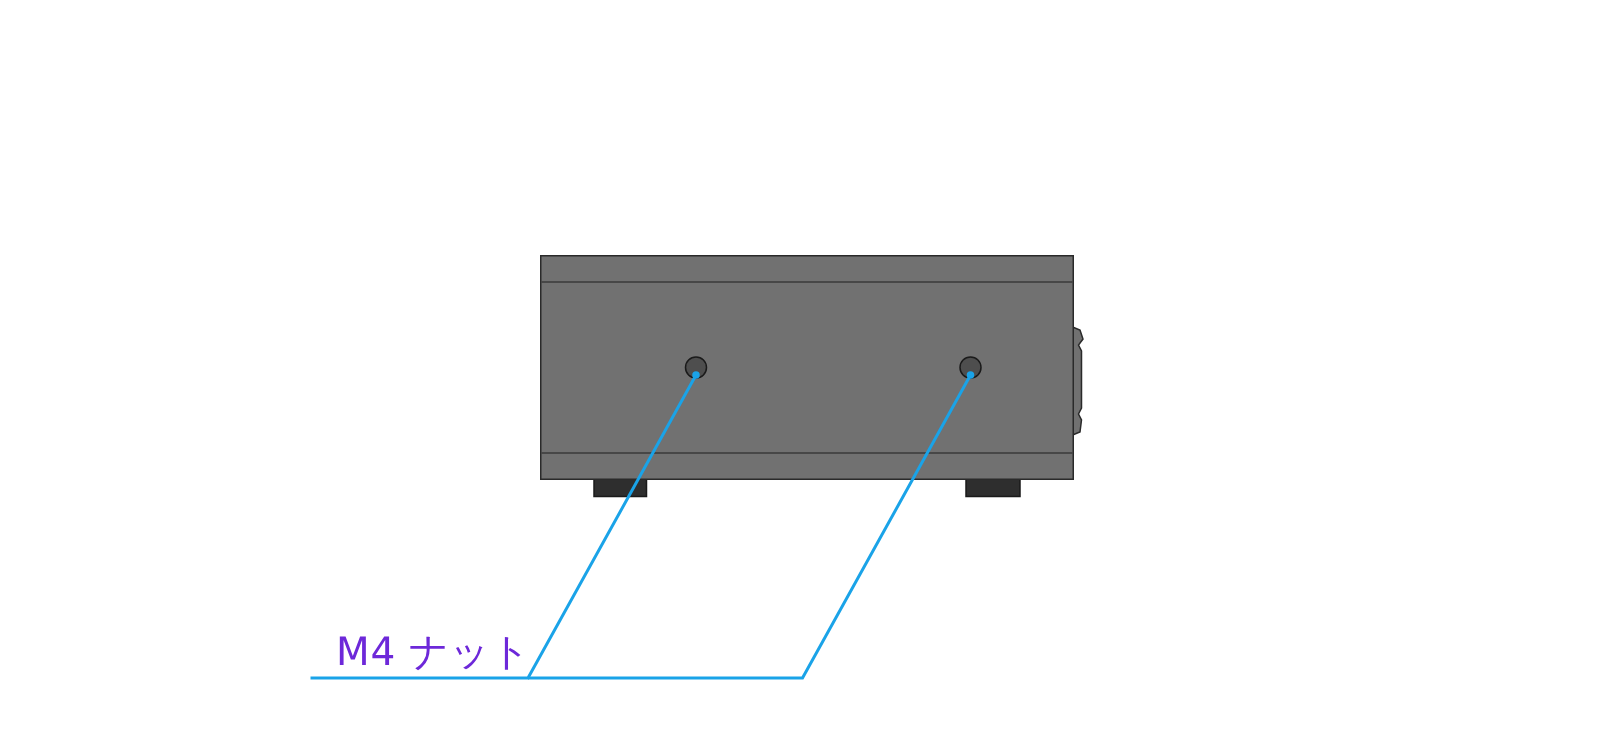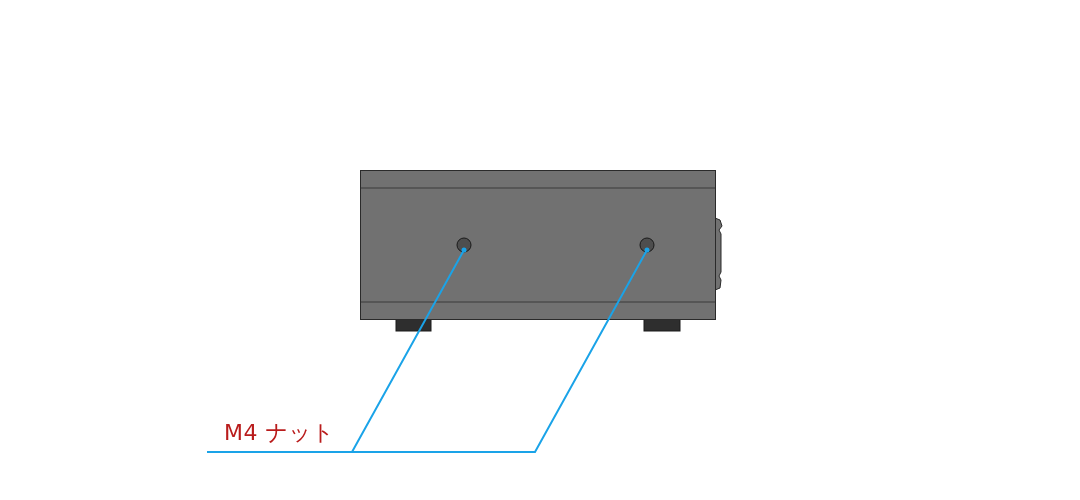--- a/index.html
+++ b/index.html
@@ -1,18 +1,18 @@
 <!DOCTYPE html>
 <html><head>
 <meta charset="utf-8">
 <style>
   html,body{margin:0;padding:0;background:#ffffff;}
   body{width:1080px;height:500px;position:relative;overflow:hidden;font-family:"DejaVu Sans",sans-serif;}
   svg{position:absolute;left:0;top:0;}
-  .label{position:absolute;left:224px;top:422px;font-size:22px;color:#b91c1c;line-height:1;letter-spacing:0.5px;}
+  .label{position:absolute;left:224px;top:422px;font-size:26px;color:#6d28d9;line-height:1;letter-spacing:0.5px;}
 </style>
 </head>
 <body>
 
 <svg width="1080" height="500" viewBox="0 0 1080 500">
 
   <g>
     <path d="M715 218 L720 220 L722 226 L719 230 L721 234 L721 272 L719 276 L721 280 L720 288 L715 290" fill="#717171" stroke="#2a2a2a" stroke-width="1"></path>
   </g>
 

